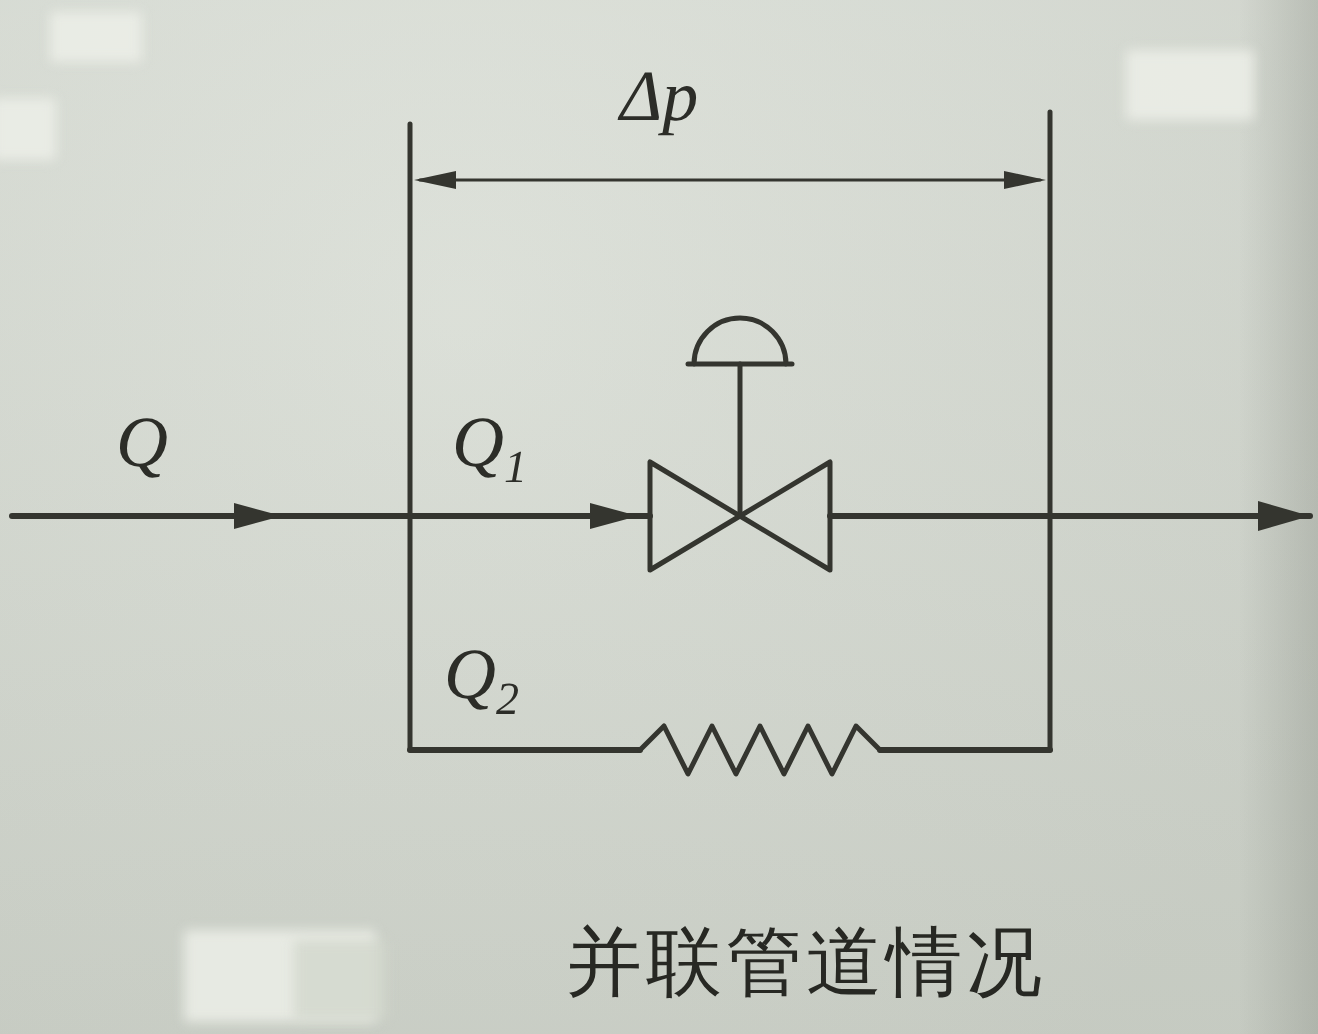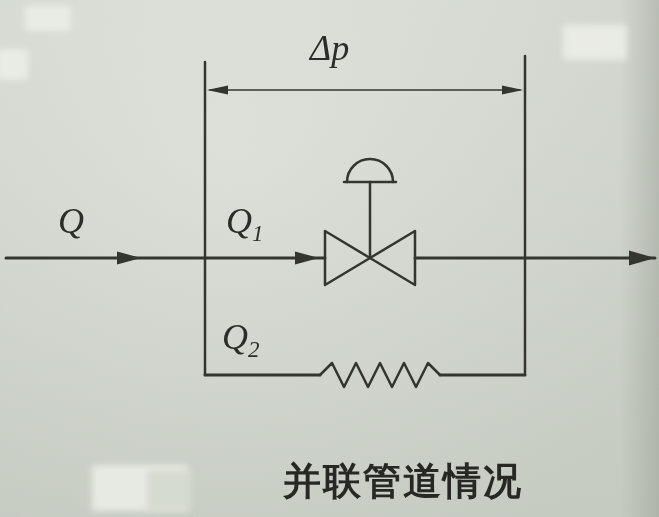--- a/index.html
+++ b/index.html
@@ -32,21 +32,21 @@
     font-family: "Liberation Serif", "DejaVu Serif", serif;
     font-style: italic;
     fill: #2c2d28;
   }
   .caption {
     position: absolute;
     left: 283px;
     top: 456px;
     width: 300px;
     font-size: 38px;
-    font-weight: 700;
+    font-weight: 400;
     letter-spacing: 2px;
     color: #272823;
     font-family: "Liberation Serif", "DejaVu Serif", serif;
   }
   .blur-patch {
     position: absolute;
     background: rgba(236, 239, 231, 0.85);
     filter: blur(3px);
     border-radius: 2px;
   }

